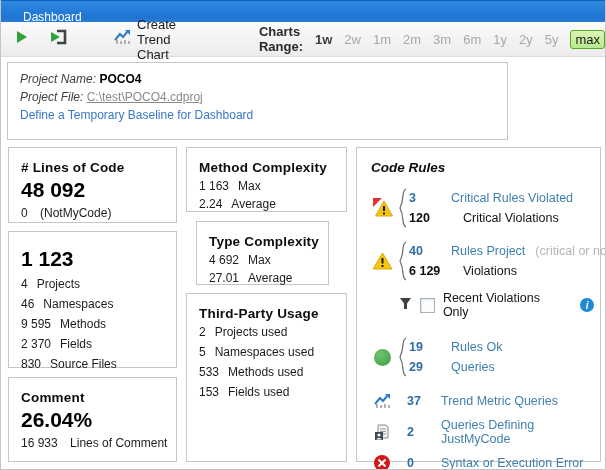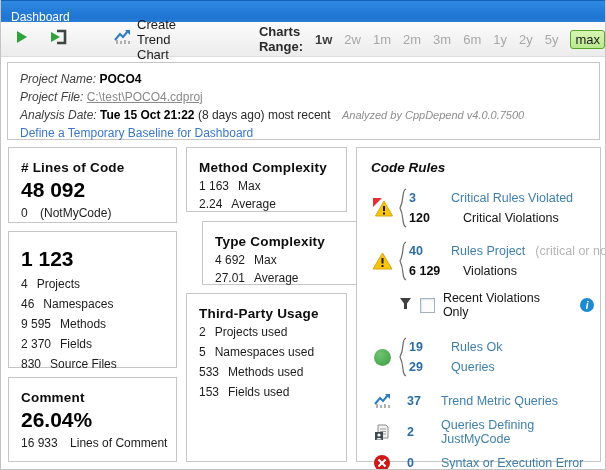--- a/index.html
+++ b/index.html
@@ -2,35 +2,35 @@
 <html><head>
 <meta charset="utf-8">
 <style>
   html,body{margin:0;padding:0;background:#e8e8e8;font-family:"Liberation Sans",sans-serif;}
   .app{position:relative;width:606px;height:470px;background:#ffffff;overflow:hidden;
        border-left:1px solid #c4c4c4;border-right:1px solid #c4c4c4;border-bottom:1px solid #c4c4c4;box-sizing:border-box;}
   
   .titlebar{position:absolute;left:0;top:0;width:100%;height:32px;
     background:linear-gradient(to bottom,#2f89e2 0%,#1f74d2 55%,#4697e8 100%);
     border-top:1px solid #1260b4;box-sizing:border-box;color:#fff;font-size:12px;
-    display:flex;align-items:center;padding-left:10px;}
+    display:flex;align-items:center;padding-left:22px;}
   
   .toolbar{position:absolute;left:0;top:22px;width:100%;height:35px;
     background:linear-gradient(to bottom,#fbfbfb,#ececec);border-bottom:1px solid #dcdcdc;
     box-sizing:border-box;display:flex;align-items:center;}
   .tb-btn{display:flex;align-items:center;gap:6px;padding:4px 6px;border-radius:3px;cursor:default;}
   .tb-label{font-size:13px;color:#1c1c1c;}
   .range-bar{display:flex;align-items:center;gap:12px;margin-left:54px;font-size:13px;}
   .range-title{color:#2a2a2a;font-weight:600;}
   .range-item{color:#a8a8a8;cursor:default;}
   .range-item.first{color:#3d3d3d;font-weight:600;}
   .range-item.selected{color:#1a1a1a;background:linear-gradient(to bottom,#d9f5b5,#b9e98e);
      border:1px solid #5aa629;border-radius:3px;padding:1px 4px;}
   
-  .project-box{position:absolute;left:6px;top:62px;width:593px;height:78px;
+  .project-box{position:absolute;left:6px;top:62px;width:501px;height:78px;
     border:1px solid #c6c6c6;background:#fff;box-sizing:border-box;
     padding:6px 0 0 12px;font-size:12px;color:#1a1a1a;}
   .p-line{margin-top:2px;line-height:16px;white-space:nowrap;}
   .p-label{font-style:italic;color:#404040;}
   .p-strong{font-weight:bold;color:#000;}
   .p-filelink{color:#8a8a8a;text-decoration:underline;cursor:pointer;}
   .p-gray{color:#2a2a2a;}
   .p-analyzed{font-style:italic;color:#8d8d8d;font-size:11px;margin-left:8px;}
   .p-bluelink{color:#3a78c8;cursor:pointer;}
   
@@ -126,26 +126,20 @@
   <div class="project-box">
     <div class="p-line">
       <span class="p-label">Project Name:</span>
       <span class="p-strong">POCO4</span>
     </div>
     <div class="p-line">
       <span class="p-label">Project File:</span>
       <span class="p-filelink">C:\test\POCO4.cdproj</span>
     </div>
     <div class="p-line">
-      <span class="p-label">Analysis Date:</span>
-      <span class="p-strong">Tue 15 Oct 21:22</span>
-      <span class="p-gray">(8 days ago) most recent</span>
-      <span class="p-analyzed">Analyzed by CppDepend v4.0.0.7500</span>
-    </div>
-    <div class="p-line">
       <span class="p-bluelink">Define a Temporary Baseline for Dashboard</span>
     </div>
   </div>
 
   <div class="panel" style="left:7px;top:147px;width:169px;height:76px;">
     <div class="panel-title"># Lines of Code</div>
     <div class="big-value">48 092</div>
     <div class="stat-row tight">
       <span class="stat-val">0</span>
       <span>(NotMyCode)</span>
@@ -169,21 +163,21 @@
       <span>Lines of Comment</span>
     </div>
   </div>
 
   <div class="panel" style="left:185px;top:147px;width:161px;height:65px;">
     <div class="panel-title">Method Complexity</div>
     <div class="stat-row tight"><span class="stat-val">1 163</span><span>Max</span></div>
     <div class="stat-row tight"><span class="stat-val">2.24</span><span>Average</span></div>
   </div>
 
-  <div class="panel" style="left:201px;top:221px;width:161px;height:64px;">
+  <div class="panel" style="left:195px;top:221px;width:133px;height:64px;">
     <div class="panel-title">Type Complexity</div>
     <div class="stat-row tight"><span class="stat-val">4 692</span><span>Max</span></div>
     <div class="stat-row tight"><span class="stat-val">27.01</span><span>Average</span></div>
   </div>
 
   <div class="panel" style="left:185px;top:293px;width:161px;height:169px;">
     <div class="panel-title">Third-Party Usage</div>
     <div class="stat-row tight"><span class="stat-val">2</span><span>Projects used</span></div>
     <div class="stat-row"><span class="stat-val">5</span><span>Namespaces used</span></div>
     <div class="stat-row"><span class="stat-val">533</span><span>Methods used</span></div>

